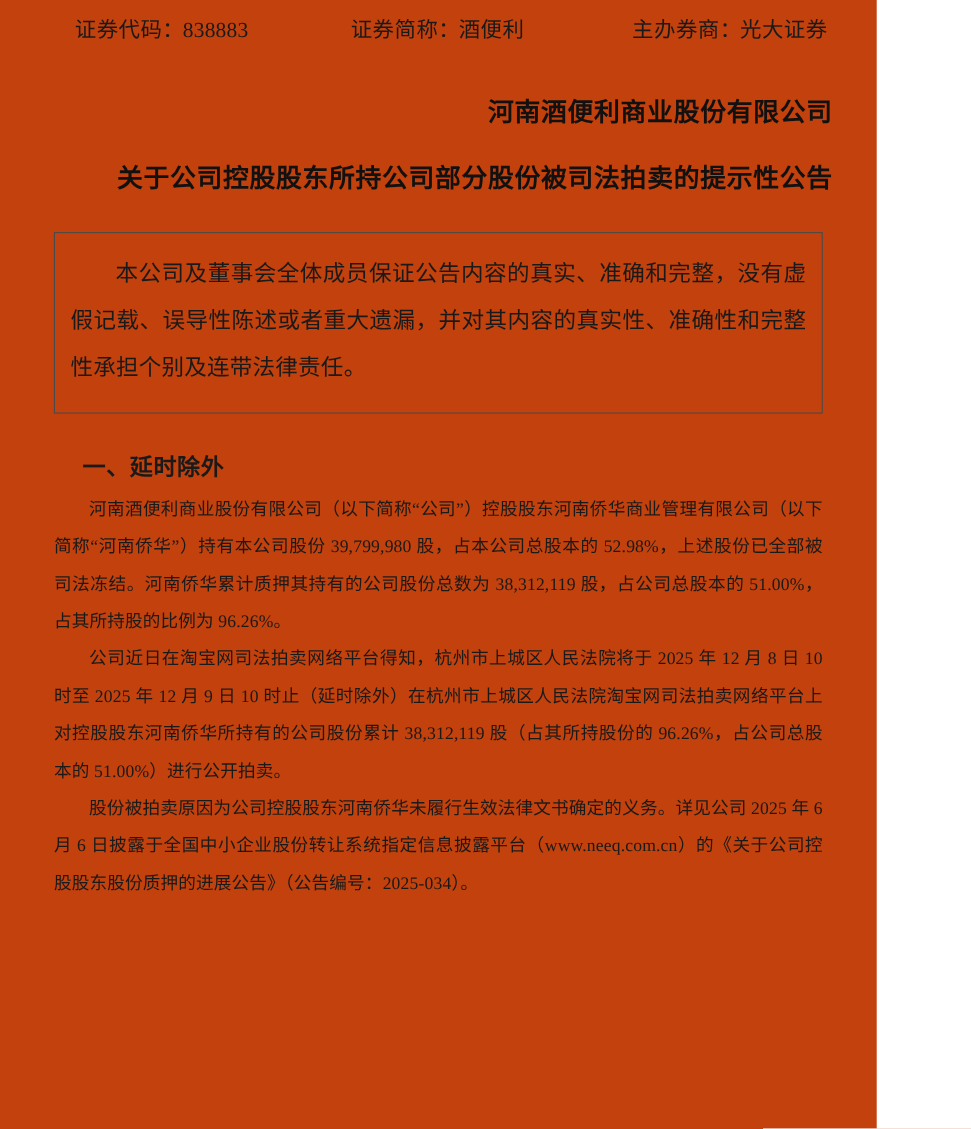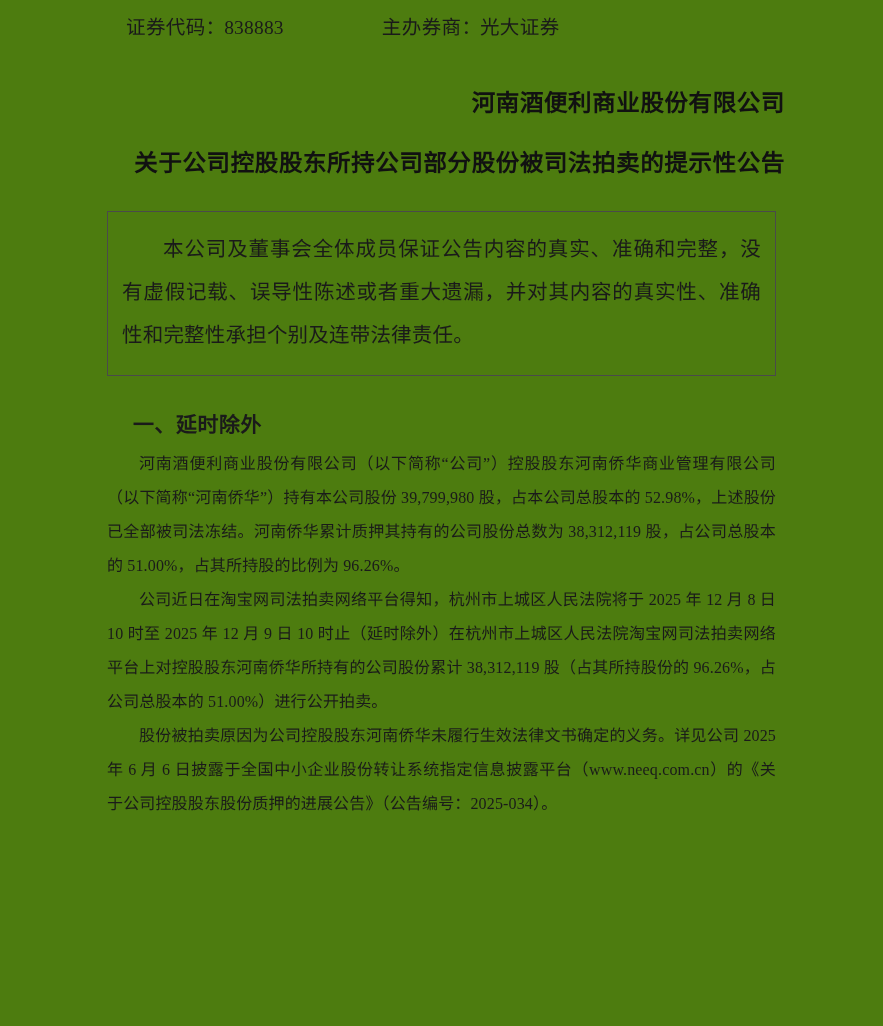--- a/index.html
+++ b/index.html
@@ -11,25 +11,25 @@
   body {
     width: 883px;
     height: 1026px;
     overflow: hidden;
     font-family: "Liberation Serif", "DejaVu Serif", serif;
     color: #1a1a1a;
     -webkit-font-smoothing: antialiased;
   }
   .page {
     position: relative;
-    width: 883px;
+    width: 797px;
     height: 1026px;
     box-sizing: border-box;
-    padding: 0 98px;
-    background: #4d7c0f;
+    padding: 0 40px;
+    background: #c2410c;
   }
 
   
   .doc-header {
     display: flex;
     align-items: baseline;
     padding-top: 11px;
     font-size: 19.5px;
     letter-spacing: 0.4px;
     white-space: nowrap;
@@ -105,20 +105,23 @@
 </style>
 </head>
 <body>
 
 <div class="page">
 
   <div class="doc-header">
     <span class="hdr-cell hdr-code">
       <span class="hdr-label">证券代码</span><span class="hdr-colon">：</span><span class="hdr-value num">838883</span>
     </span>
+    <span class="hdr-cell hdr-abbr">
+      <span class="hdr-label">证券简称</span><span class="hdr-colon">：</span><span class="hdr-value">酒便利</span>
+    </span>
     <span class="hdr-cell hdr-broker">
       <span class="hdr-label">主办券商</span><span class="hdr-colon">：</span><span class="hdr-value">光大证券</span>
     </span>
   </div>
 
   <div class="title-block">
     <div class="doc-title-main">河南酒便利商业股份有限公司</div>
     <div class="doc-title-sub">关于公司控股股东所持公司部分股份被司法拍卖的提示性公告</div>
   </div>
 

